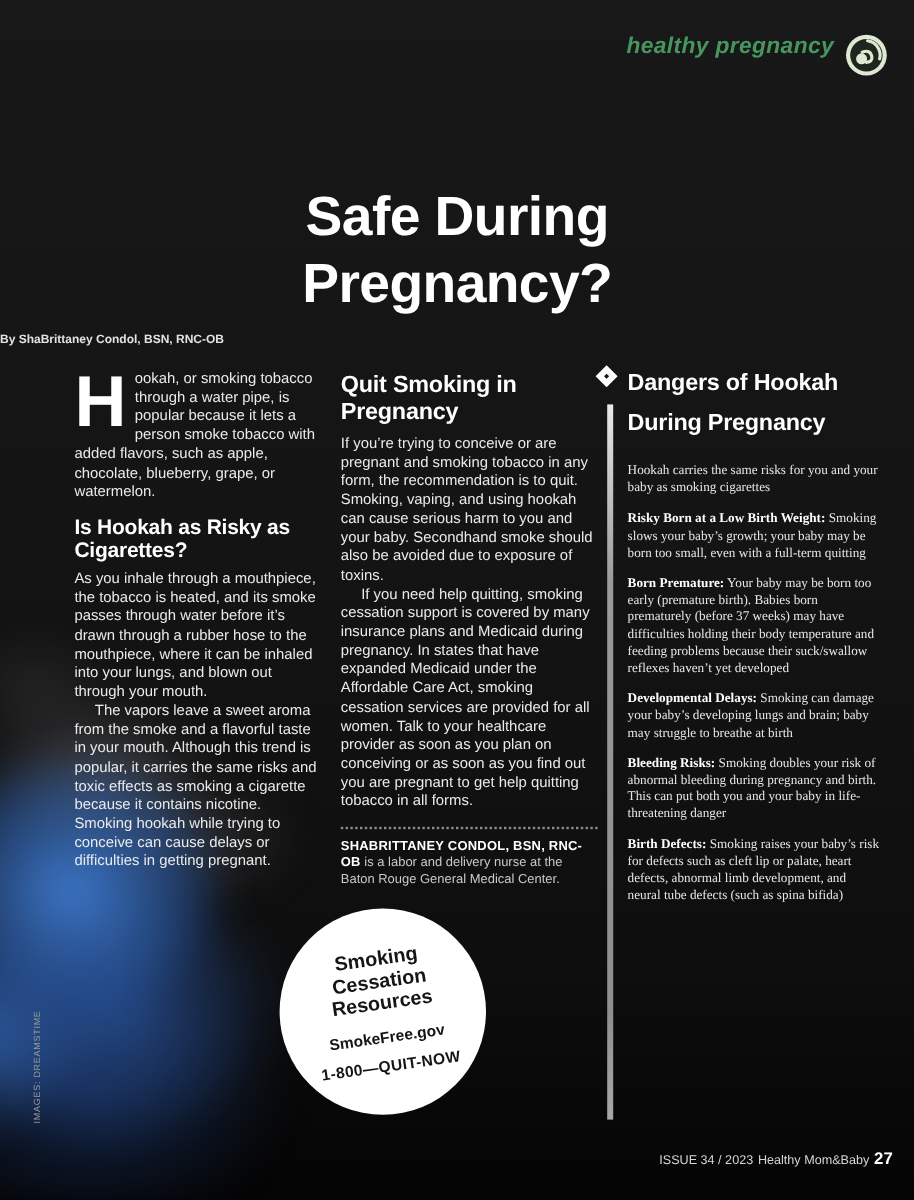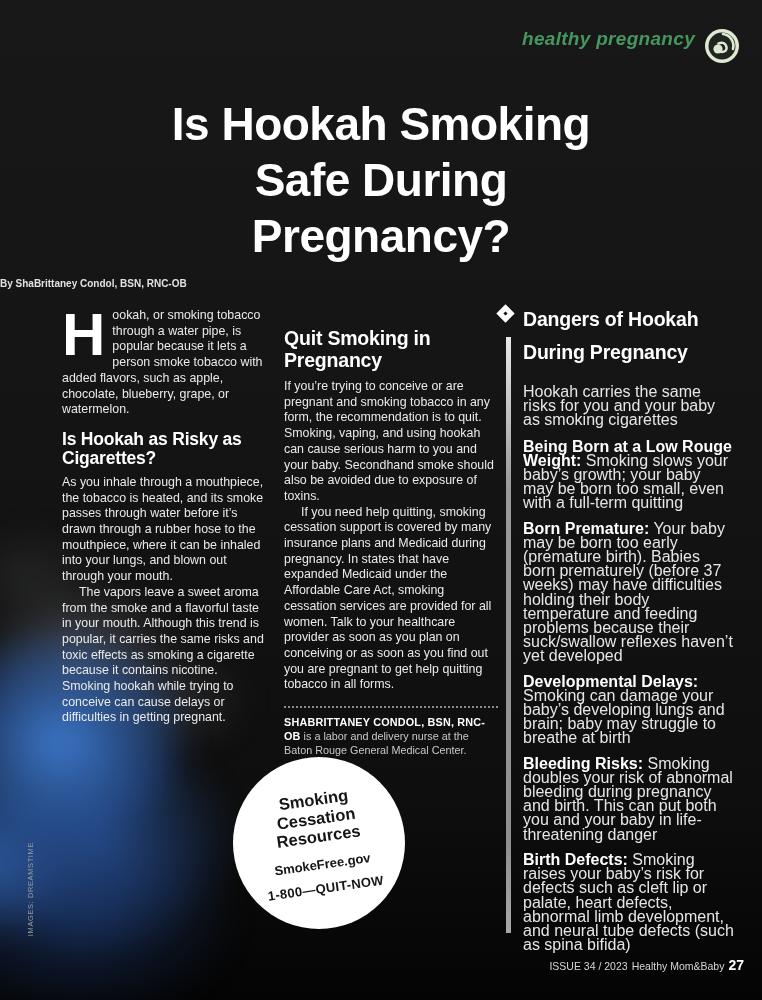--- a/index.html
+++ b/index.html
@@ -39,32 +39,32 @@
   .byline { position:absolute; top:278px; left:0; right:0; 
             font-size:10px; color:#e2e2e2;font-weight:bold; }
   
   .col p { font-size:12.4px; line-height:15.7px; color:#eaeaea; }
   .indent { text-indent:17px; }
   .col1 { position:absolute; left:62px; top:308px; width:207px; }
   .col1 .lede { margin-bottom:10px; }
   .dropcap { float:left; font-size:60px; line-height:45px; font-weight:bold; color:#fff; margin:4px 7px 0 0; }
   .col1 h2 { font-size:17.5px; line-height:19.5px; color:#fff; margin:12px 0 6px; letter-spacing:-0.2px; }
   .col2 { position:absolute; left:284px; top:310px; width:214px; }
-  .col2 h2 { font-size:19.5px; line-height:22px; color:#fff; margin-bottom:8px; letter-spacing:-0.2px;margin-top:17px; }
+  .col2 h2 { font-size:19.5px; line-height:22px; color:#fff; margin-bottom:8px; letter-spacing:-0.2px; }
   .bio-sep { border-top:2px dotted #8c8c8c; margin:13px 0 8px; }
   .bio { font-size:10.8px !important; line-height:13.8px !important; color:#c9c9c9 !important; }
   .bio strong { color:#fff; letter-spacing:0.2px; }
   
   .sidebar { position:absolute; left:497px; top:303px; width:238px; padding-left:26px; }
   .diamond { position:absolute; left:2px; top:4px; width:13px; height:13px;
              border:5px solid #fff; transform:rotate(45deg); background:transparent; }
   .vline { position:absolute; left:9px; top:34px; width:5px; height:596px;
            background:linear-gradient(180deg, #e9e9e9 0%, #9a9a9a 25%, #8f8f8f 85%, #a8a8a8 100%); }
   .sidebar h2 { font-size:19.5px; line-height:33px; color:#fff; margin-bottom:16px; letter-spacing:-0.2px; }
-  .sidebar p { font-size:16px; line-height:14.2px; margin-bottom:11px; color:#e6e6e6; }
+  .sidebar p { font-size:11px; line-height:14.2px; margin-bottom:11px; color:#e6e6e6;font-family:Liberation Serif, serif; }
   .sidebar .intro { margin-bottom:12px; }
   .sidebar strong { color:#fff; }
   
   .badge { position:absolute; left:233px; top:757px; width:172px; height:172px;
            border-radius:50%; background:#fff; display:flex; align-items:center; justify-content:center; }
   .badge-inner { transform:rotate(-8deg); text-align:center; color:#151515; }
   .badge-title { font-size:16.5px; font-weight:bold; line-height:18.5px; width:112px; margin:0 auto 11px; }
   .badge-link { font-size:13px; font-weight:bold; margin-bottom:9px; }
   .badge-phone { font-size:13px; font-weight:bold; letter-spacing:0.3px; }
   
@@ -87,21 +87,21 @@
     <svg class="brand-icon" viewBox="0 0 36 36" aria-hidden="true">
       <circle cx="18" cy="18" r="17" fill="#dde9d2"></circle>
       <circle cx="18" cy="18" r="13.5" fill="#20261e"></circle>
       <path d="M19 6 a12 12 0 0 1 10 15" stroke="#dde9d2" fill="none" stroke-width="2.6" stroke-linecap="round"></path>
       <circle cx="14" cy="21" r="4.6" fill="#dde9d2"></circle>
       <path d="M14.5 15.5 q6.5 -2.5 8 3.5 q0.8 4.5 -4.5 5" fill="none" stroke="#dde9d2" stroke-width="2.6" stroke-linecap="round"></path>
     </svg>
   </div>
 
   <h1 class="title">
-    <span>Is Hookah Smoking</span><br>
+    <br>
     <span>Safe During</span><br>
     <span>Pregnancy?</span>
   </h1>
   <div class="byline">By ShaBrittaney Condol, BSN, RNC-OB</div>
 
   <section class="col col1">
     <p class="lede"><span class="dropcap">H</span><span>ookah, or smoking tobacco through a water pipe, is popular because it lets a person smoke tobacco with added flavors, such as apple, chocolate, blueberry, grape, or watermelon.</span></p>
     <h2>Is Hookah as Risky as Cigarettes?</h2>
     <p>As you inhale through a mouthpiece, the tobacco is heated, and its smoke passes through water before it’s drawn through a rubber hose to the mouthpiece, where it can be inhaled into your lungs, and blown out through your mouth.</p>
     <p class="indent">The vapors leave a sweet aroma from the smoke and a flavorful taste in your mouth. Although this trend is popular, it carries the same risks and toxic effects as smoking a cigarette because it contains nicotine. Smoking hookah while trying to conceive can cause delays or difficulties in getting pregnant.</p>
@@ -113,21 +113,21 @@
     <p class="indent">If you need help quitting, smoking cessation support is covered by many insurance plans and Medicaid during pregnancy. In states that have expanded Medicaid under the Affordable Care Act, smoking cessation services are provided for all women. Talk to your healthcare provider as soon as you plan on conceiving or as soon as you find out you are pregnant to get help quitting tobacco in all forms.</p>
     <div class="bio-sep"></div>
     <p class="bio"><strong>SHABRITTANEY CONDOL, BSN, RNC-OB</strong><span> is a labor and delivery nurse at the Baton Rouge General Medical Center.</span></p>
   </section>
 
   <aside class="sidebar">
     <div class="diamond"></div>
     <div class="vline"></div>
     <h2>Dangers of Hookah During Pregnancy</h2>
     <p class="intro">Hookah carries the same risks for you and your baby as smoking cigarettes</p>
-    <p class="sidebar-item"><strong>Being Born at a Low Rouge Weight:</strong><span> Smoking slows your baby’s growth; your baby may be born too small, even with a full-term quitting</span></p>
+    <p class="sidebar-item"><strong>Risky Born at a Low Birth Weight:</strong><span> Smoking slows your baby’s growth; your baby may be born too small, even with a full-term quitting</span></p>
     <p class="sidebar-item"><strong>Born Premature:</strong><span> Your baby may be born too early (premature birth). Babies born prematurely (before 37 weeks) may have difficulties holding their body temperature and feeding problems because their suck/swallow reflexes haven’t yet developed</span></p>
     <p class="sidebar-item"><strong>Developmental Delays:</strong><span> Smoking can damage your baby’s developing lungs and brain; baby may struggle to breathe at birth</span></p>
     <p class="sidebar-item"><strong>Bleeding Risks:</strong><span> Smoking doubles your risk of abnormal bleeding during pregnancy and birth. This can put both you and your baby in life-threatening danger</span></p>
     <p class="sidebar-item"><strong>Birth Defects:</strong><span> Smoking raises your baby’s risk for defects such as cleft lip or palate, heart defects, abnormal limb development, and neural tube defects (such as spina bifida)</span></p>
   </aside>
 
   <div class="badge">
     <div class="badge-inner">
       <div class="badge-title">Smoking Cessation Resources</div>
       <div class="badge-link">SmokeFree.gov</div>

